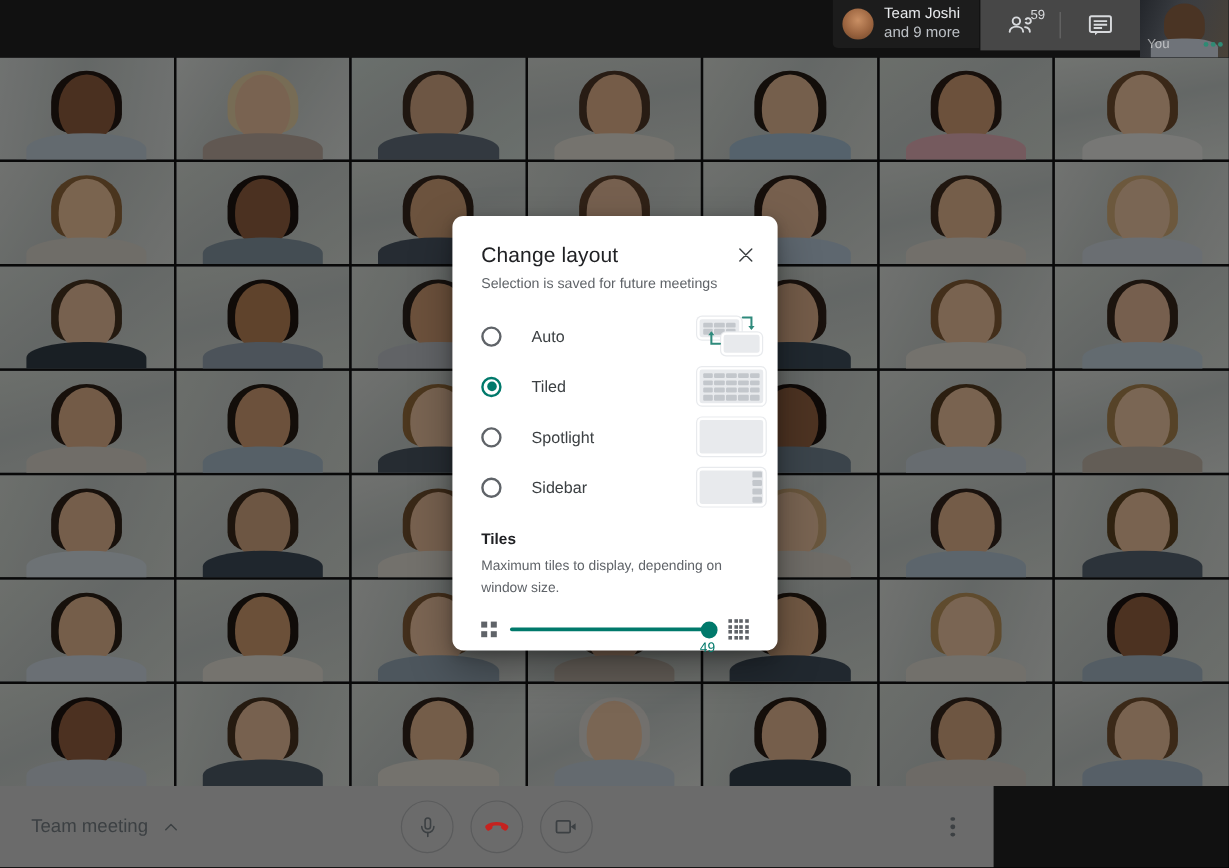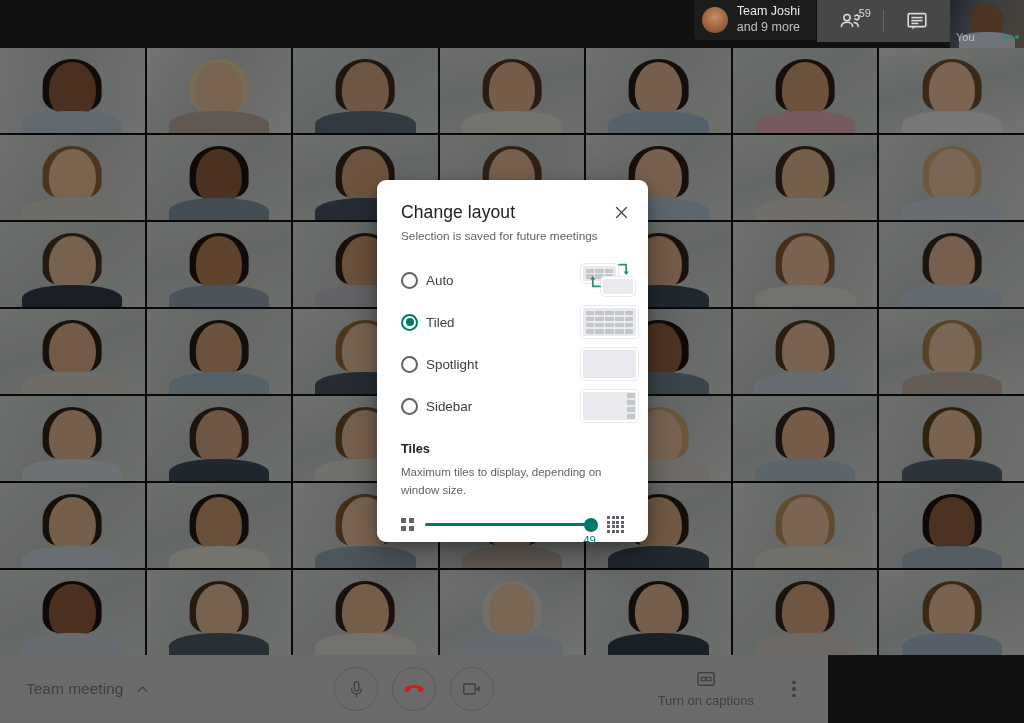--- a/index.html
+++ b/index.html
@@ -322,21 +322,21 @@
   .radio.sel::after {
     content: "";
     position: absolute;
     left: 50%; top: 50%;
     transform: translate(-50%,-50%);
     width: 8px; height: 8px;
     border-radius: 50%;
     background: #00796b;
   }
   .layout-label {
-    margin-left: 8px;
+    margin-left: 25px;
     font-size: 13.4px;
     color: #3c4043;
   }
 
   .thumb {
     position: absolute;
     right: -14px;
     width: 57px;
     height: 32px;
   }
@@ -891,28 +891,20 @@
       </div>
       <div class="circle-btn">
         <svg width="22" height="22" viewBox="0 0 24 24">
           <rect x="3" y="6.6" width="12.4" height="10.8" rx="1.3" fill="none" stroke="#3c4043" stroke-width="1.6"></rect>
           <path d="M15.8 12l4.6-3.2v6.4z" fill="#3c4043"></path>
         </svg>
       </div>
     </div>
 
     <div id="right-controls">
-      <div class="right-item">
-        <svg width="22" height="18" viewBox="0 0 24 20">
-          <rect x="3" y="3" width="18" height="14" rx="1.6" fill="none" stroke="#3c4043" stroke-width="1.6"></rect>
-          <rect x="6.6" y="8.2" width="4.6" height="3.6" fill="none" stroke="#3c4043" stroke-width="1.4"></rect>
-          <rect x="12.8" y="8.2" width="4.6" height="3.6" fill="none" stroke="#3c4043" stroke-width="1.4"></rect>
-        </svg>
-        <span>Turn on captions</span>
-      </div>
       <div class="kebab">
         <i></i>
           <i></i>
           <i></i>
       </div>
     </div>
   </div>
 
   <div id="dialog">
 

